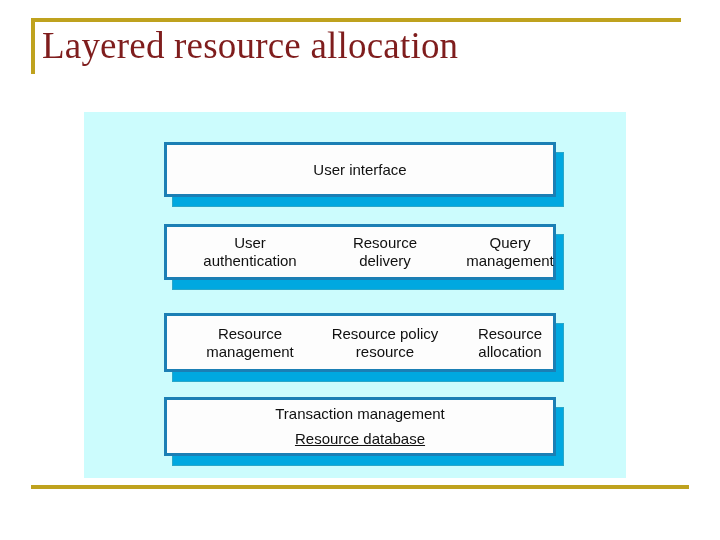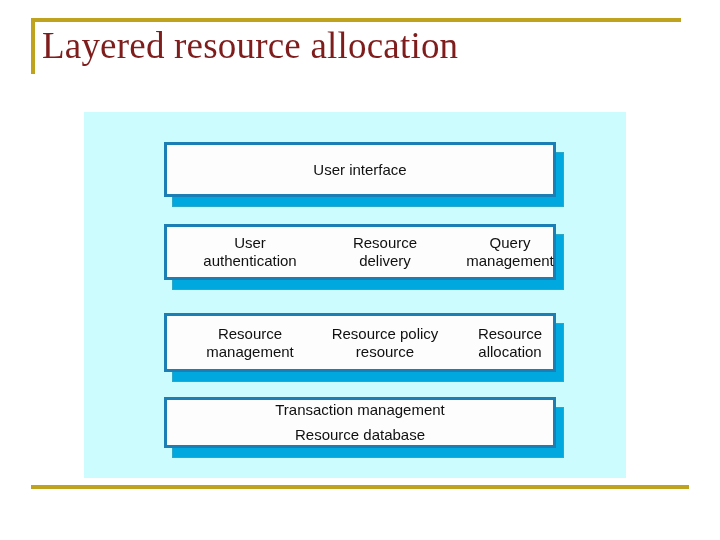--- a/index.html
+++ b/index.html
@@ -122,21 +122,21 @@
   .cell.c3 { flex: 0 0 118px; }
 
   .single {
     text-align: center;
     font-size: 15px;
     line-height: 18px;
     color: #101010;
     width: 100%;
   }
   .stack-line { display: block; }
-  .stack-line + .stack-line { margin-top: 7px; }
+  .stack-line + .stack-line { margin-top: 7px; text-decoration: underline; }
 </style>
 </head>
 <body>
 
 <div id="slide">
 
   <div class="rule-top"></div>
   <div class="rule-left"></div>
 
   <div id="page-title">Layered resource allocation</div>
@@ -173,21 +173,21 @@
           <div class="cell c1">Resource
 management</div>
           <div class="cell c2">Resource policy
 resource</div>
           <div class="cell c3">Resource
 allocation</div>
         </div>
       </div>
     </div>
 
-    <div class="layer" style="top:285px;height:51px;">
+    <div class="layer" style="top:285px;height:59px;">
       <div class="shadow"></div>
       <div class="box">
         <div class="single">
           <span class="stack-line">Transaction management</span>
           <span class="stack-line">Resource database</span>
         </div>
       </div>
     </div>
 
   </div>

